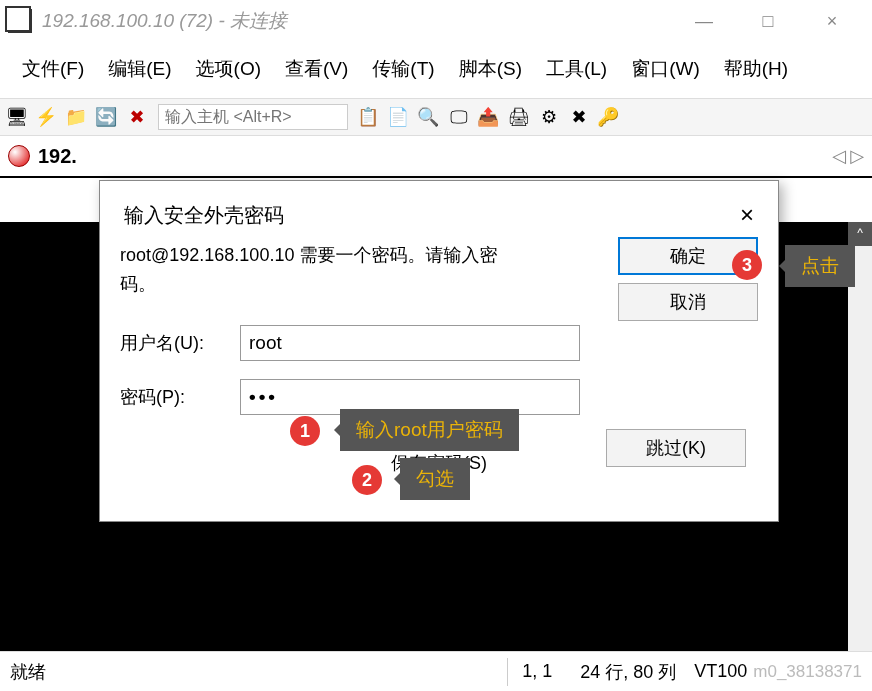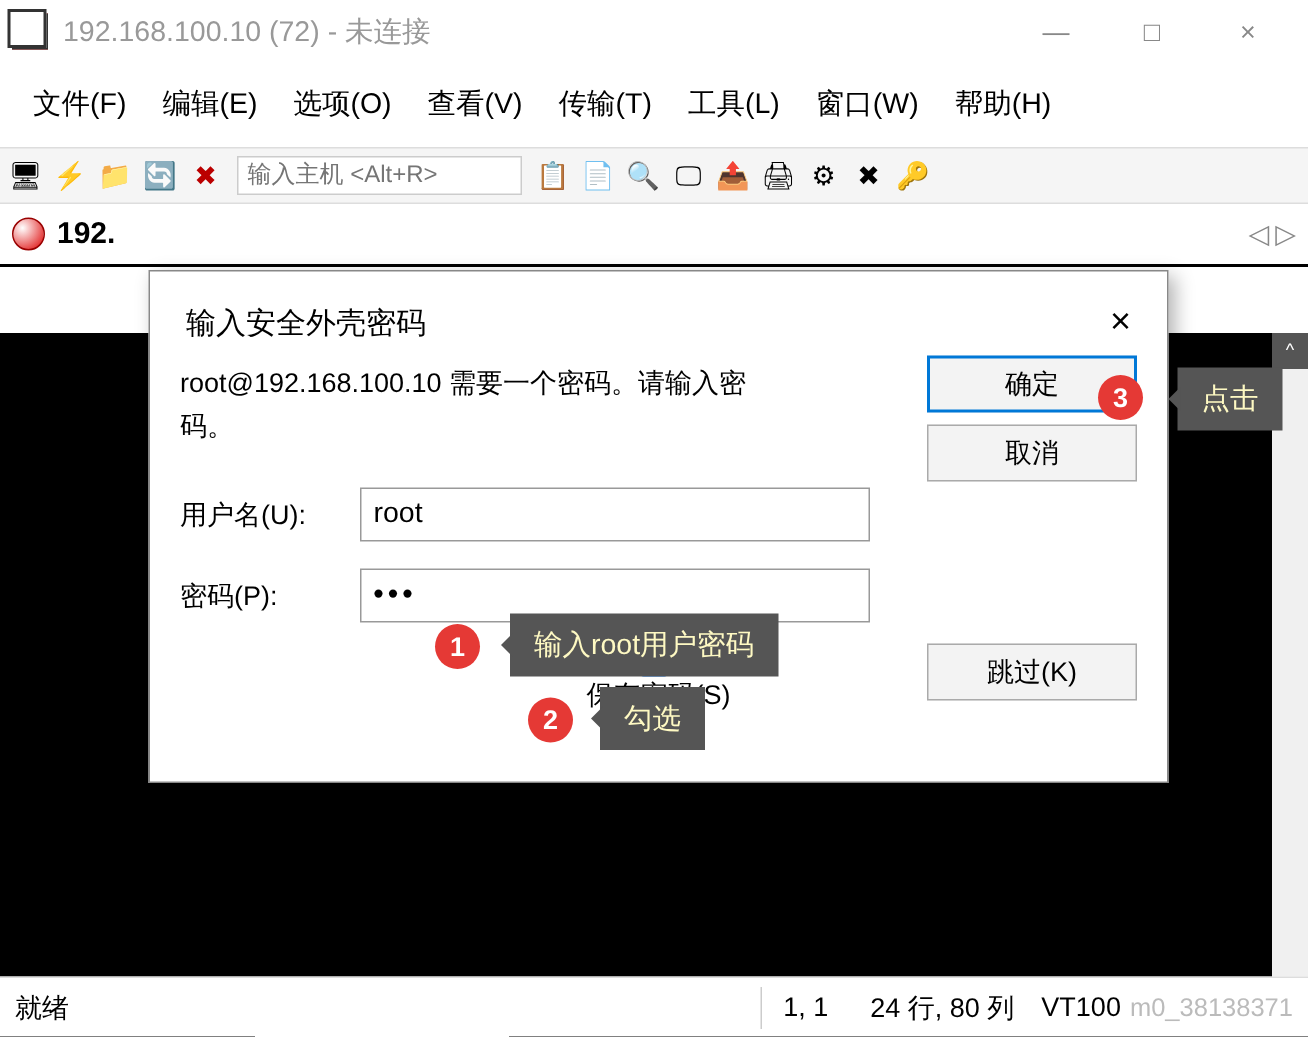--- a/index.html
+++ b/index.html
@@ -1,21 +1,21 @@
 <!DOCTYPE html>
 <html><head>
 <meta charset="utf-8">
 <style>
 * { box-sizing: border-box; margin: 0; padding: 0; font-family: "Microsoft YaHei", sans-serif; }
 body { width: 872px; height: 691px; background: #fff; position: relative; overflow: hidden; }
 
 .titlebar { height: 42px; display: flex; align-items: center; padding: 0 8px; background: #fff; }
 .titlebar .app-icon { width: 24px; height: 24px; margin-right: 10px; background: #b00; border: 2px solid #333; position: relative; }
 .titlebar .app-icon::before { content: ""; position: absolute; top: -5px; left: -5px; width: 22px; height: 22px; background: #fff; border: 2px solid #333; }
-.titlebar .title-text { color: #999; font-size: 19px; flex: 1; }
+.titlebar .title-text { color: #999; font-size: 19px; flex: 1; font-style: italic; }
 .win-controls { display: flex; }
 .win-btn { width: 64px; height: 42px; display: flex; align-items: center; justify-content: center; color: #888; font-size: 18px; }
 
 .menubar { display: flex; flex-wrap: wrap; padding: 4px 10px 6px; gap: 0; }
 .menu-item { padding: 10px 12px; font-size: 19px; color: #000; }
 
 .toolbar { height: 38px; background: #f5f5f5; display: flex; align-items: center; padding: 0 4px; gap: 4px; border-top: 1px solid #ddd; border-bottom: 1px solid #ddd; overflow: hidden; }
 .tb-icon { width: 26px; height: 26px; display: flex; align-items: center; justify-content: center; font-size: 18px; }
 .host-input { width: 190px; height: 26px; border: 1px solid #ccc; padding: 0 6px; font-size: 16px; color: #999; background: #fff; margin: 0 4px; }
 
@@ -40,24 +40,24 @@
 .dlg-body { padding: 12px 20px; position: relative; }
 .dlg-msg { font-size: 18px; width: 400px; line-height: 1.6; margin-bottom: 26px; }
 .dlg-row { display: flex; align-items: center; margin-bottom: 18px; }
 .dlg-label { width: 120px; font-size: 18px; }
 .dlg-input { width: 340px; height: 36px; border: 1px solid #999; padding: 0 8px; font-size: 19px; }
 .dlg-chk { display: flex; align-items: center; font-size: 18px; margin-top: 4px; flex-direction: column; }
 .dlg-chk input { width: 18px; height: 18px; margin-right: 6px; }
 .dlg-btns { position: absolute; top: 8px; right: 20px; display: flex; flex-direction: column; gap: 8px; align-items: center; }
 .dlg-btn { width: 140px; height: 38px; border: 1px solid #aaa; background: #f3f3f3; font-size: 18px; display: flex; align-items: center; justify-content: center; position: relative; }
 .dlg-btn.primary { border: 2px solid #0078d7; }
-.dlg-skip { position: absolute; bottom: 20px; right: 20px; width: 140px; height: 38px; border: 1px solid #aaa; background: #f3f3f3; font-size: 18px; display:flex; align-items:center; justify-content:center;}
+.dlg-skip { position: absolute; bottom: 20px; right: 32px; width: 140px; height: 38px; border: 1px solid #aaa; background: #f3f3f3; font-size: 18px; display:flex; align-items:center; justify-content:center;}
 
 .badge { width: 30px; height: 30px; border-radius: 50%; background: #e53935; color: #fff; font-size: 18px; display: flex; align-items: center; justify-content: center; font-weight: bold; position: absolute; z-index: 10; }
-.callout { background: #555; color: #fef9c3; font-size: 19px; padding: 8px 16px; position: absolute; z-index: 10; }
+.callout { background: #555; color: #eab308; font-size: 19px; padding: 8px 16px; position: absolute; z-index: 10; }
 .callout::before { content: ""; position: absolute; left: -14px; top: 50%; margin-top: -8px; border: 8px solid transparent; border-right-color: #555; }
 
 .badge1 { top: 416px; left: 290px; } .call1 { top: 409px; left: 340px; }
 .badge2 { top: 465px; left: 352px; } .call2 { top: 458px; left: 400px; }
 .badge3 { top: 250px; left: 732px; } .call3 { top: 245px; left: 785px; }
 </style>
 </head>
 <body>
 
 <div class="titlebar">
@@ -69,20 +69,21 @@
     <div class="win-btn">×</div>
   </div>
 </div>
 
 <div class="menubar">
   <div class="menu-item">文件(F)</div>
   <div class="menu-item">编辑(E)</div>
   <div class="menu-item">选项(O)</div>
   <div class="menu-item">查看(V)</div>
   <div class="menu-item">传输(T)</div>
+  <div class="menu-item">脚本(S)</div>
   <div class="menu-item">工具(L)</div>
   <div class="menu-item">窗口(W)</div>
   <div class="menu-item">帮助(H)</div>
 </div>
 
 <div class="toolbar">
   <div class="tb-icon">🖥</div>
   <div class="tb-icon">⚡</div>
   <div class="tb-icon">📁</div>
   <div class="tb-icon">🔄</div>

